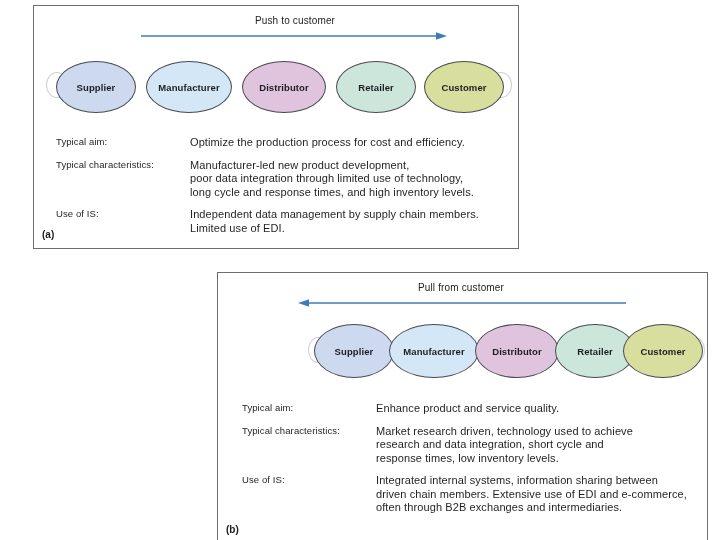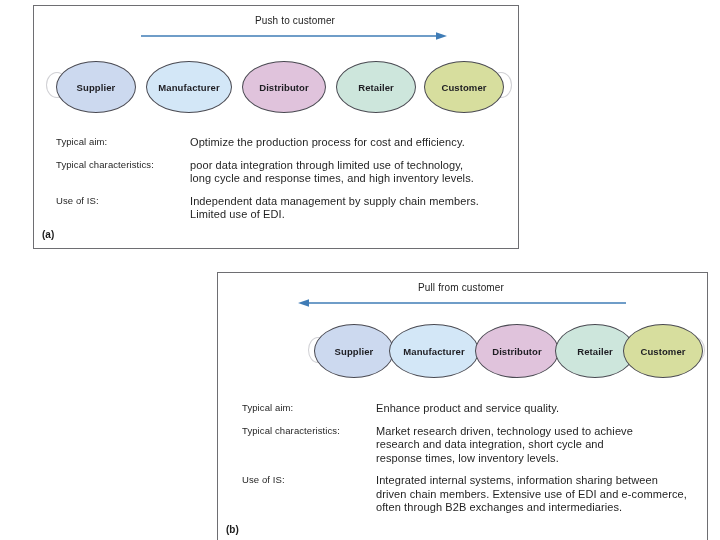--- a/index.html
+++ b/index.html
@@ -134,20 +134,21 @@
     <div class="detail-row" style="margin-bottom:9px;">
       <div class="detail-label" style="width:134px;">Typical aim:</div>
       <div class="detail-value">
         <span class="ln">Optimize the production process for cost and efficiency.</span>
       </div>
     </div>
 
     <div class="detail-row" style="margin-bottom:9px;">
       <div class="detail-label" style="width:134px;">Typical characteristics:</div>
       <div class="detail-value">
+        <span class="ln">Manufacturer-led new product development,</span>
         <span class="ln">poor data integration through limited use of technology,</span>
         <span class="ln">long cycle and response times, and high inventory levels.</span>
       </div>
     </div>
 
     <div class="detail-row">
       <div class="detail-label" style="width:134px;">Use of IS:</div>
       <div class="detail-value">
         <span class="ln">Independent data management by supply chain members.</span>
         <span class="ln">Limited use of EDI.</span>

